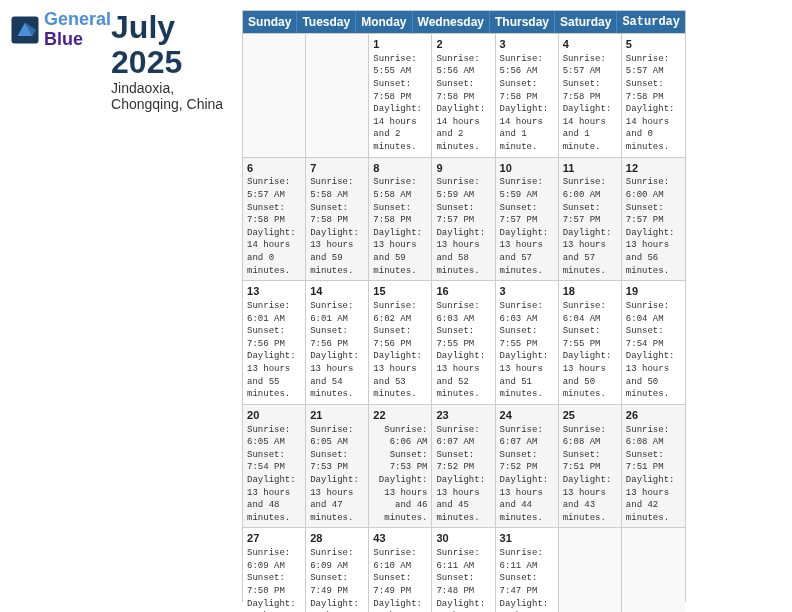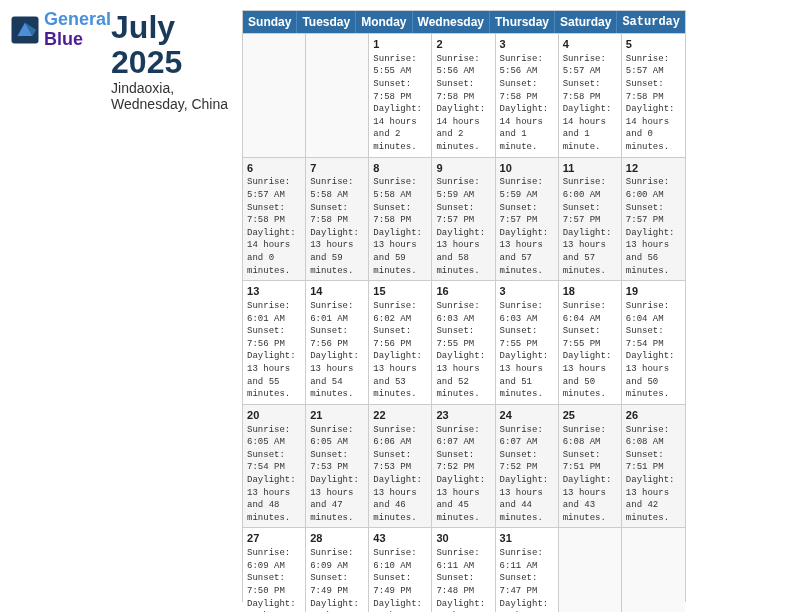--- a/index.html
+++ b/index.html
@@ -122,21 +122,21 @@
         <polygon points="10,28 20,10 30,28" fill="#4a90d9"></polygon>
         <polygon points="20,10 35,20 30,28" fill="#2e6da4"></polygon>
       </svg>
       <div class="logo-text">
         <div><span>General</span></div>
         <div><span style="color:#4c1d95">Blue</span></div>
       </div>
     </div>
     <div class="title-block">
       <div class="month-title">July 2025</div>
-      <div class="location">Jindaoxia, Wednesday, China</div>
+      <div class="location">Jindaoxia, Chongqing, China</div>
     </div>
   </div>
 
   <div class="calendar">
     <div class="cal-header">
     <div class="cal-header-cell">Sunday</div>
         <div class="cal-header-cell">Tuesday</div>
         <div class="cal-header-cell">Monday</div>
         <div class="cal-header-cell">Wednesday</div>
         <div class="cal-header-cell">Thursday</div>
@@ -295,21 +295,21 @@
           </div>
           <div class="cal-cell">
             <span class="day-num">21</span>
             <div class="day-info" style="white-space: pre-line;">Sunrise: 6:05 AM
 Sunset: 7:53 PM
 Daylight: 13 hours
 and 47 minutes.</div>
           </div>
           <div class="cal-cell">
             <span class="day-num">22</span>
-            <div class="day-info" style="white-space: pre-line;">Sunrise: 6:06 AM
+            <div class="day-info" style="white-space: pre-line; text-align: right;">Sunrise: 6:06 AM
 Sunset: 7:53 PM
 Daylight: 13 hours
 and 46 minutes.</div>
           </div>
           <div class="cal-cell">
             <span class="day-num">23</span>
             <div class="day-info" style="white-space: pre-line;">Sunrise: 6:07 AM
 Sunset: 7:52 PM
 Daylight: 13 hours
 and 45 minutes.</div>

